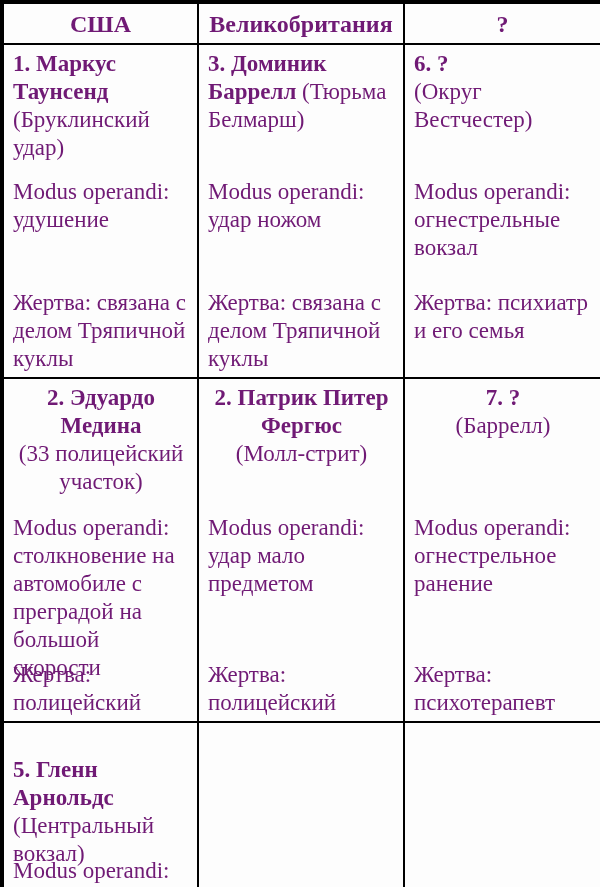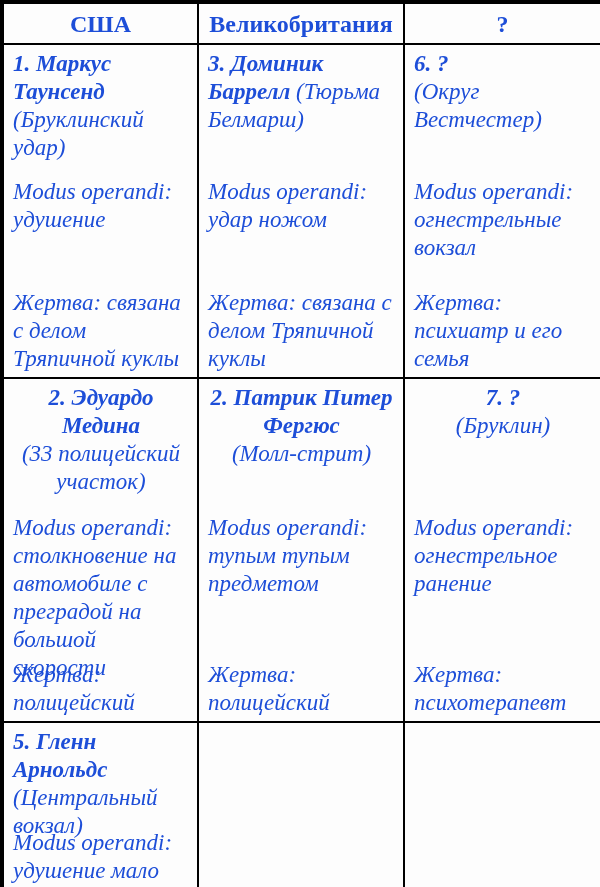--- a/index.html
+++ b/index.html
@@ -6,21 +6,21 @@
     margin: 0;
     padding: 0;
     background: #ffffff;
   }
   .page {
     width: 600px;
     height: 887px;
     background: #fdfdfd;
     overflow: hidden;
     font-family: "Liberation Serif", "DejaVu Serif", serif;
-    color: #1d4ed8;
+    color: #701a75;
   }
   table.case-table {
     width: 600px;
     height: 887px;
     border-collapse: collapse;
     table-layout: fixed;
     border: 4px solid #000;
   }
   table.case-table th,
   table.case-table td {
@@ -39,26 +39,26 @@
     font-size: 24px;
     font-weight: bold;
     text-align: center;
     vertical-align: middle;
     padding: 2px 4px;
   }
   tr.r1 { height: 307px; }
   tr.r2 { height: 333px; }
   tr.r3 { height: 196px; }
   .b { font-weight: bold; }
-  .sec { display: block; font-style: italic; }
+  .sec { display: block; }
   tr.r1 .sec-name  { height: 128px; }
   tr.r1 .sec-modus { height: 111px; }
   tr.r2 .sec-name  { height: 130px; text-align: center; }
   tr.r2 .sec-modus { height: 147px; }
-  tr.r3 .sec-name  { height: 101px; }
+  tr.r3 .sec-name  { height: 101px; margin-top: 28px; }
   tr.r3 .sec-modus { height: 70px; }
 </style>
 </head>
 <body>
 
 <div class="page">
   <table class="case-table">
     <colgroup>
         <col class="c1">
         <col class="c2">
@@ -90,25 +90,25 @@
         </td>
       </tr>
       <tr class="r2">
         <td>
           <div class="sec sec-name"><span class="b">2. Эдуардо Медина</span><br><span>(33 полицейский участок)</span></div>
           <div class="sec sec-modus"><span>Modus operandi:</span> <span>столкновение на автомобиле с преградой на большой скорости</span></div>
           <div class="sec sec-victim"><span>Жертва:</span> <span>полицейский</span></div>
         </td>
         <td>
           <div class="sec sec-name"><span class="b">2. Патрик Питер Фергюс</span><br><span>(Молл-стрит)</span></div>
-          <div class="sec sec-modus"><span>Modus operandi:</span> <span>тупым тупым предметом</span></div>
+          <div class="sec sec-modus"><span>Modus operandi:</span> <span>удар мало предметом</span></div>
           <div class="sec sec-victim"><span>Жертва:</span> <span>полицейский</span></div>
         </td>
         <td>
-          <div class="sec sec-name"><span class="b">7. ?</span><br><span>(Бруклин)</span></div>
+          <div class="sec sec-name"><span class="b">7. ?</span><br><span>(Баррелл)</span></div>
           <div class="sec sec-modus"><span>Modus operandi:</span> <span>огнестрельное ранение</span></div>
           <div class="sec sec-victim"><span>Жертва:</span> <span>психотерапевт</span></div>
         </td>
       </tr>
       <tr class="r3">
         <td>
           <div class="sec sec-name"><span class="b">5. Гленн Арнольдс</span><br><span>(Центральный вокзал)</span></div>
           <div class="sec sec-modus"><span>Modus operandi:</span> <span>удушение мало</span></div>
 
         </td>

